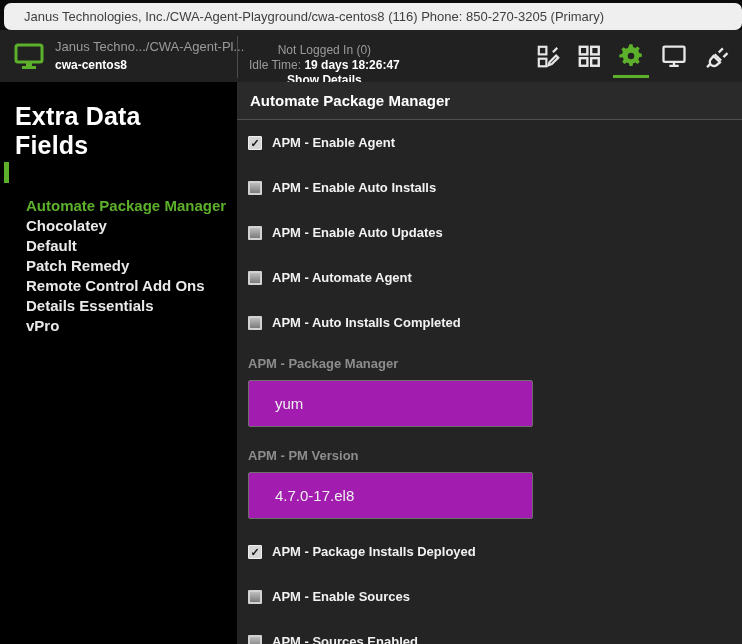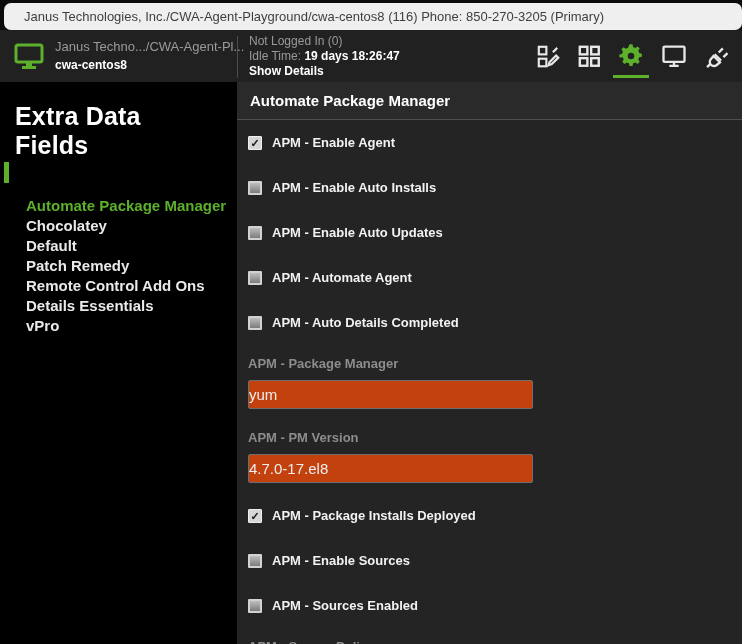--- a/index.html
+++ b/index.html
@@ -21,21 +21,21 @@
     border-top-left-radius:9px;display:flex;align-items:center;border-radius:7px;}
   .titlebar-text{color:#3f3f3f;font-size:13px;padding-left:20px;white-space:nowrap;}
 
   
   .header{position:absolute;left:0;top:30px;width:742px;height:52px;background:var(--header-bg);}
   .hdr-monitor{position:absolute;left:13px;top:11px;}
   .hostinfo{position:absolute;left:55px;top:8px;line-height:18px;}
   .breadcrumb{color:var(--muted);font-size:13px;}
   .hostname{color:#fff;font-size:12px;font-weight:bold;}
   .vdivider{position:absolute;left:237px;top:6px;height:42px;border-left:1px solid #4d4d4d;}
-  .status{position:absolute;left:249px;top:4px;font-size:12px;line-height:15px;}
+  .status{position:absolute;left:249px;top:13px;font-size:12px;line-height:15px;text-align:center;}
   .status .login{color:var(--muted);}
   .status .idle-label{color:var(--muted);}
   .status .idle-value{color:#fff;font-weight:bold;}
   .status .show-details{color:#fff;font-weight:bold;cursor:pointer;}
   .toolbar{position:absolute;right:10px;top:0;height:52px;display:flex;align-items:center;gap:13px;}
   .icon-btn{position:relative;height:52px;display:flex;align-items:center;cursor:pointer;padding:0 1px;}
   .icon-btn svg{display:block;}
   .icon-btn.active::after{content:"";position:absolute;left:-3px;right:-3px;bottom:4px;height:3px;background:var(--green);}
 
   
@@ -55,22 +55,22 @@
 
   .fields{position:relative;}
   .row-check{height:45px;display:flex;align-items:center;padding-left:11px;}
   .checkbox{width:14px;height:14px;flex:0 0 14px;margin-right:10px;cursor:pointer;
     background:linear-gradient(180deg,#bdbdbd,#7c7c7c);border:2px solid #d2d2d2;border-radius:1px;
     display:flex;align-items:center;justify-content:center;font-size:11px;line-height:10px;color:#1a1a1a;font-weight:bold;}
   .checkbox.checked{background:#d6d6d6;border:1px solid #efefef;}
   .cb-label{color:#f2f2f2;font-size:13px;font-weight:600;}
   .row-text{padding:11px 0 10px 11px;}
   .field-label{display:block;color:var(--label-gray);font-size:13px;font-weight:700;margin-bottom:9px;}
-  .field-input{width:285px;height:29px;background:#c2410c;border:1px solid #6e6e6e;border-radius:2px;
-    color:#efefef;font-size:15px;padding:0 0;font-family:"Liberation Sans",sans-serif;outline:none;}
+  .field-input{width:285px;height:47px;background:#a21caf;border:1px solid #6e6e6e;border-radius:2px;
+    color:#efefef;font-size:15px;padding:0 26px;font-family:"Liberation Sans",sans-serif;outline:none;}
 </style>
 </head>
 <body>
 
 <div class="screen">
 
   <div class="titlebar">
     <div class="titlebar-tab">
       <span class="titlebar-text">Janus Technologies, Inc./CWA-Agent-Playground/cwa-centos8 (116) Phone: 850-270-3205 (Primary)</span>
     </div>
@@ -166,21 +166,21 @@
         <div class="row-check">
           <span class="checkbox"></span>
           <span class="cb-label">APM - Enable Auto Updates</span>
         </div>
         <div class="row-check">
           <span class="checkbox"></span>
           <span class="cb-label">APM - Automate Agent</span>
         </div>
         <div class="row-check">
           <span class="checkbox"></span>
-          <span class="cb-label">APM - Auto Details Completed</span>
+          <span class="cb-label">APM - Auto Installs Completed</span>
         </div>
         <div class="row-text"><label class="field-label">APM - Package Manager</label><input class="field-input" type="text" value="yum" style=""></div>
         <div class="row-text"><label class="field-label">APM - PM Version</label><input class="field-input" type="text" value="4.7.0-17.el8" style=""></div>
         <div class="row-check">
           <span class="checkbox checked">✓</span>
           <span class="cb-label">APM - Package Installs Deployed</span>
         </div>
         <div class="row-check">
           <span class="checkbox"></span>
           <span class="cb-label">APM - Enable Sources</span>

